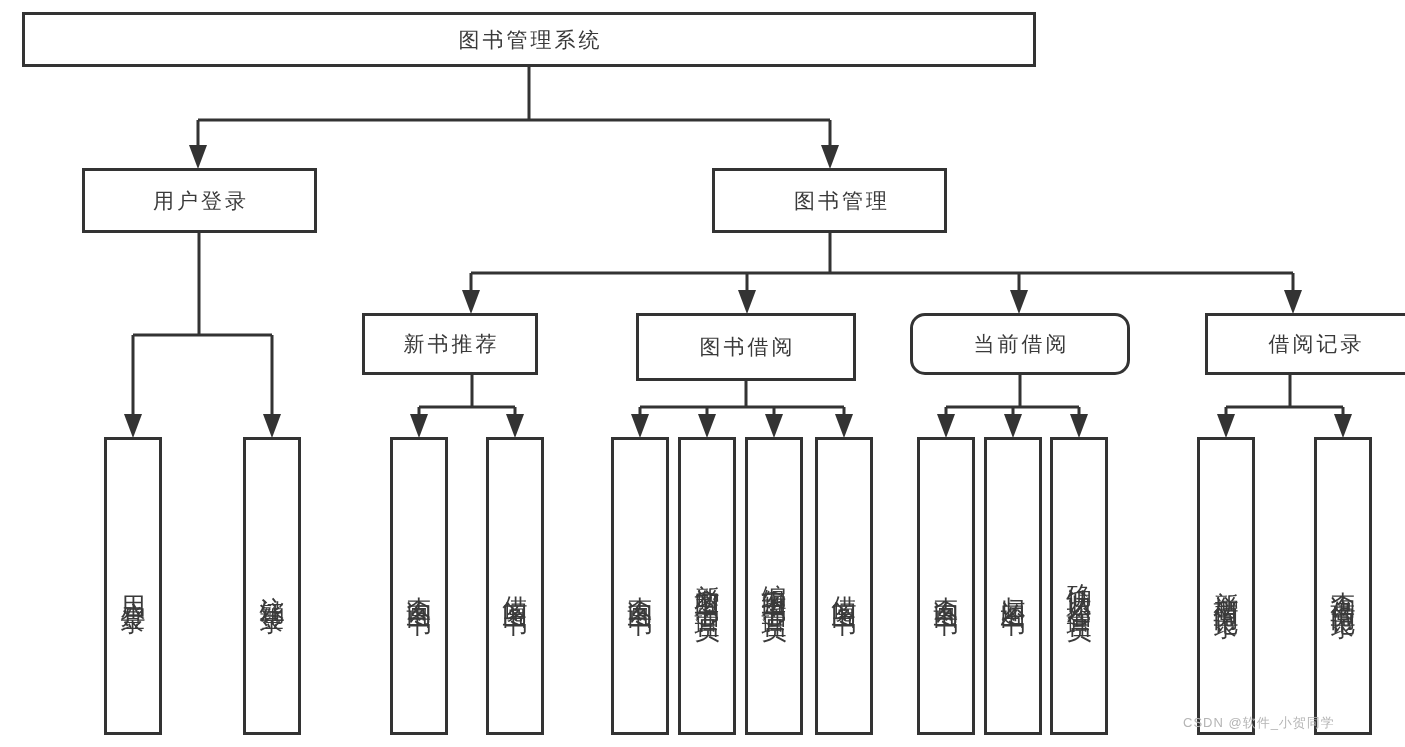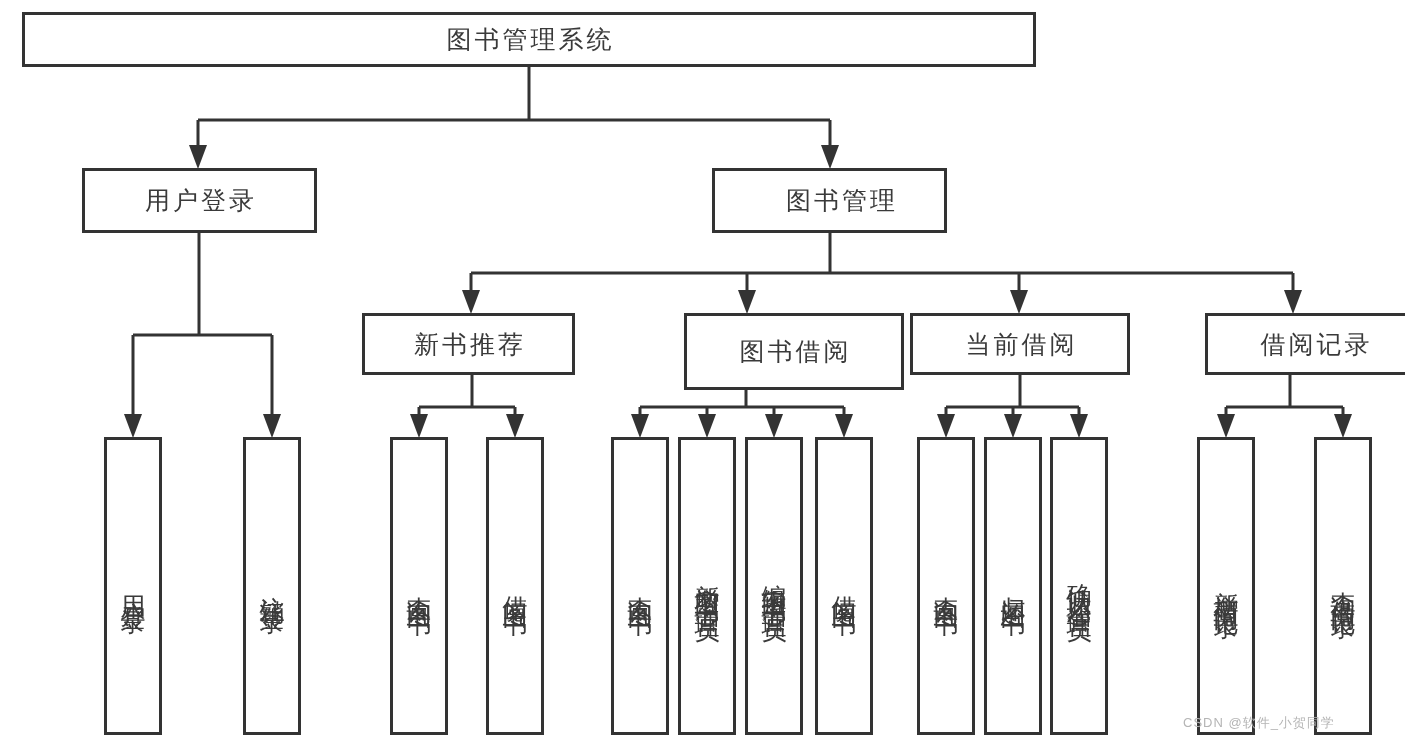--- a/index.html
+++ b/index.html
@@ -20,21 +20,21 @@
   .box {
     position: absolute;
     box-sizing: border-box;
     border: 3px solid #333333;
     background: #ffffff;
     display: flex;
     align-items: center;
     justify-content: center;
   }
   .h-label {
-    font-size: 25px;
+    font-size: 21px;
     letter-spacing: 3px;
     white-space: nowrap;
     transform: translateX(1.5px); 
   }
   .leaf {
     top: 437px;
     width: 58px;
     height: 298px;
   }
   .v-label {
@@ -105,27 +105,27 @@
     <span class="h-label">图书管理系统</span>
   </div>
 
   <div class="box" style="left:82px; top:168px; width:235px; height:65px;">
     <span class="h-label">用户登录</span>
   </div>
   <div class="box" style="left:712px; top:168px; width:235px; height:65px;padding-left:22px;">
     <span class="h-label">图书管理</span>
   </div>
 
-  <div class="box" style="left:362px; top:313px; width:213px; height:62px;align-items:center;">
+  <div class="box" style="left:362px; top:313px; width:176px; height:62px;align-items:center;">
     <span class="h-label">新书推荐</span>
   </div>
-  <div class="box" style="left:636px; top:313px; width:220px; height:77px;margin-left:48px;">
+  <div class="box" style="left:636px; top:313px; width:220px; height:68px;">
     <span class="h-label">图书借阅</span>
   </div>
-  <div class="box" style="left:910px; top:313px; width:220px; height:62px;">
+  <div class="box" style="left:910px; top:313px; width:220px; height:62px;border-radius:15px;">
     <span class="h-label">当前借阅</span>
   </div>
   <div class="box" style="left:1180px; top:313px; width:220px; height:62px;margin-left:25px;">
     <span class="h-label">借阅记录</span>
   </div>
 
   <div class="box leaf" style="left:104px;">
     <span class="v-label">用户登录</span>
   </div>
   <div class="box leaf" style="left:243px;">

